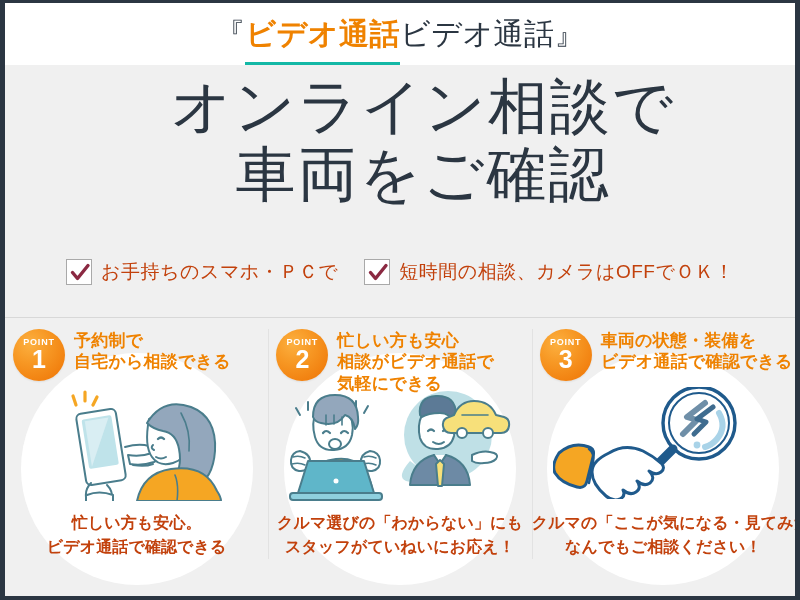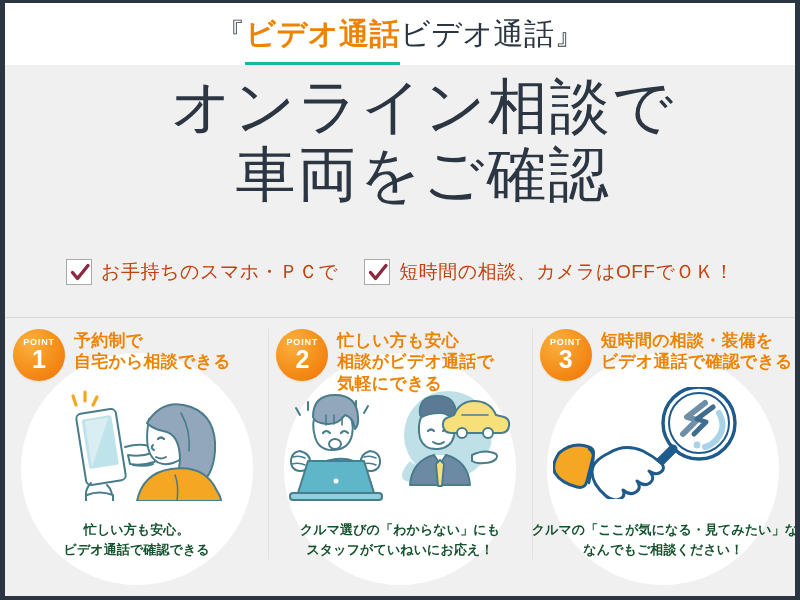--- a/index.html
+++ b/index.html
@@ -210,22 +210,22 @@
     justify-content: center;
   }
 
   .point-caption {
     position: absolute;
     left: 0;
     bottom: 36px;
     width: 100%;
     text-align: center;
     z-index: 3;
-    color: #14532d;
-    font-size: 13px;
+    color: #c2410c;
+    font-size: 16px;
     font-weight: 700;
     line-height: 1.5;
     letter-spacing: 0.1px;
   }
   .point-caption .cap-line { white-space: nowrap; }
 </style>
 </head>
 <body>
 
 <div id="banner">
@@ -398,21 +398,21 @@
 
     <div class="point-col">
       <div class="circle-bg"></div>
 
       <div class="point-head">
         <div class="badge">
           <span class="b-top">POINT</span>
           <span class="b-num">3</span>
         </div>
         <div class="point-title">
-          <div>短時間の相談・装備を</div>
+          <div>車両の状態・装備を</div>
           <div>ビデオ通話で確認できる</div>
         </div>
       </div>
 
       <div class="point-art" style="top:62px;height:112px;">
         <svg width="220" height="112" viewBox="0 0 220 112" aria-hidden="true">
           <g stroke="#1f5a8c" stroke-width="3" fill="none" stroke-linecap="round" stroke-linejoin="round">
 
             <circle cx="146" cy="36" r="36" fill="#ffffff" stroke="#1f5a8c" stroke-width="3.4"></circle>
             <circle cx="146" cy="36" r="30" fill="#ffffff" stroke="#1f5a8c" stroke-width="2"></circle>

